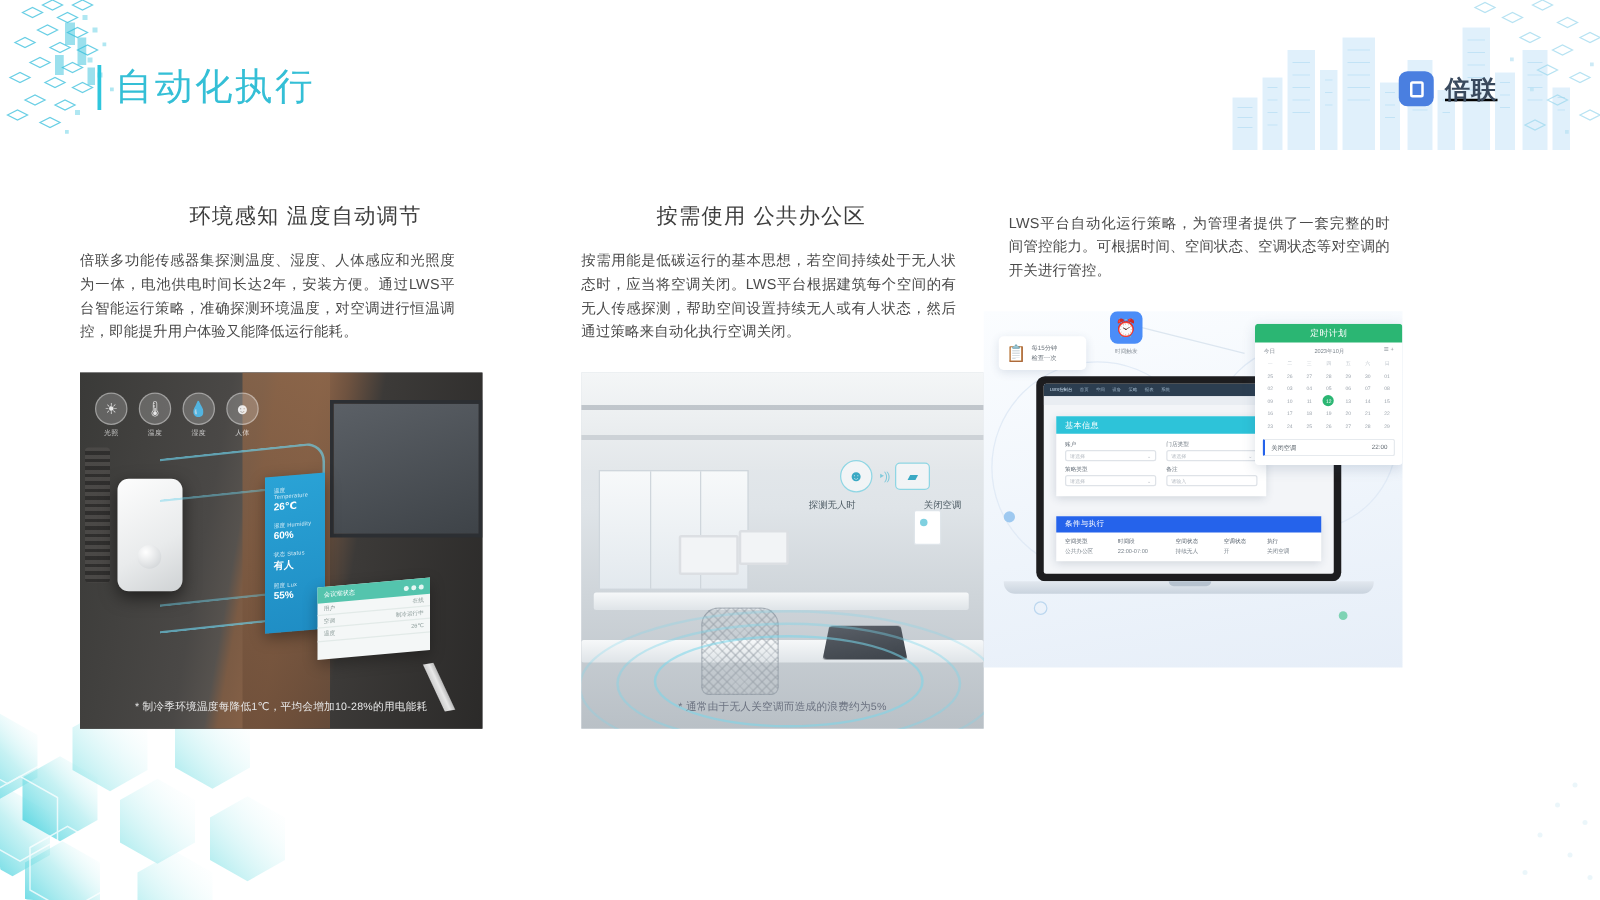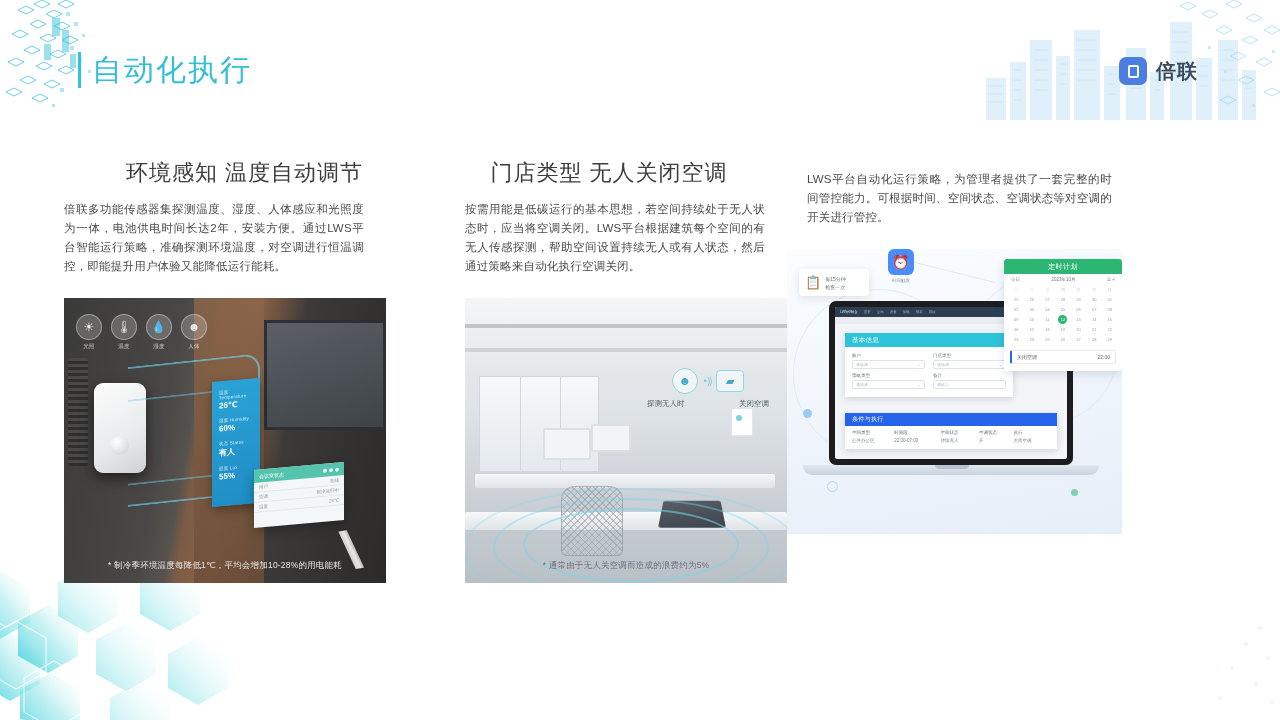--- a/index.html
+++ b/index.html
@@ -34,21 +34,21 @@
   .page-title {
     position: absolute; left: 92px; top: 50px;
     font-size: 30px; line-height: 40px;
     letter-spacing: 2px;
     color: #34bfd6;
     font-weight: 400;
     white-space: nowrap;
   }
   .brand {
     position: absolute; right: 82px; top: 57px;
-    display: flex; align-items: center; gap: 9px;
+    display: flex; align-items: center; gap: 9px; text-decoration: underline;
   }
   .brand-mark {
     width: 28px; height: 28px; border-radius: 7px;
     background: #4a7fe0;
     display: flex; align-items: center; justify-content: center;
   }
   .brand-mark span {
     display: block; width: 11px; height: 13px;
     border: 2px solid #ffffff; border-radius: 2px;
   }
@@ -62,21 +62,21 @@
     position: absolute; left: 0; top: 158px;
     width: 1280px; height: 430px;
     display: flex;
   }
   .col { position: relative; }
   .col-1 { width: 365px; margin-left: 60px; }
   .col-2 { width: 330px; margin-left: 0px; }
   .col-3 { width: 340px; margin-left: 32px; }
 
   .col-heading {
-    font-size: 22px; line-height: 30px;
+    font-size: 17px; line-height: 30px;
     color: #3d3d3d; font-weight: 400;
     text-align: center; letter-spacing: 1px;
     white-space: nowrap;
   }
   .col-1 .col-heading { padding-left: 4px; }
   .col-2 .col-heading { padding-left: 38px; }
   .col-3 .col-heading { padding-left: 36px; }
 
   .col-body {
     margin-top: 12px;
@@ -619,21 +619,21 @@
             <span>26℃</span>
           </div>
         </div>
 
         <div class="p1-cable"></div>
         <div class="caption caption-light">* 制冷季环境温度每降低1℃，平均会增加10-28%的用电能耗</div>
       </div>
     </div>
 
     <div class="col col-2">
-      <div class="col-heading">门店类型  无人关闭空调</div>
+      <div class="col-heading">按需使用  公共办公区</div>
       <div class="col-body">按需用能是低碳运行的基本思想，若空间持续处于无人状态时，应当将空调关闭。LWS平台根据建筑每个空间的有无人传感探测，帮助空间设置持续无人或有人状态，然后通过策略来自动化执行空调关闭。</div>
 
       <div class="media media-2">
         <div class="p2-bg"></div>
         <div class="p2-ceiling"></div>
         <div class="p2-rail"></div>
         <div class="p2-rail p2-rail2"></div>
         <div class="p2-window"></div>
         <div class="p2-monitor"></div>
         <div class="p2-monitor p2-monitor2"></div>

